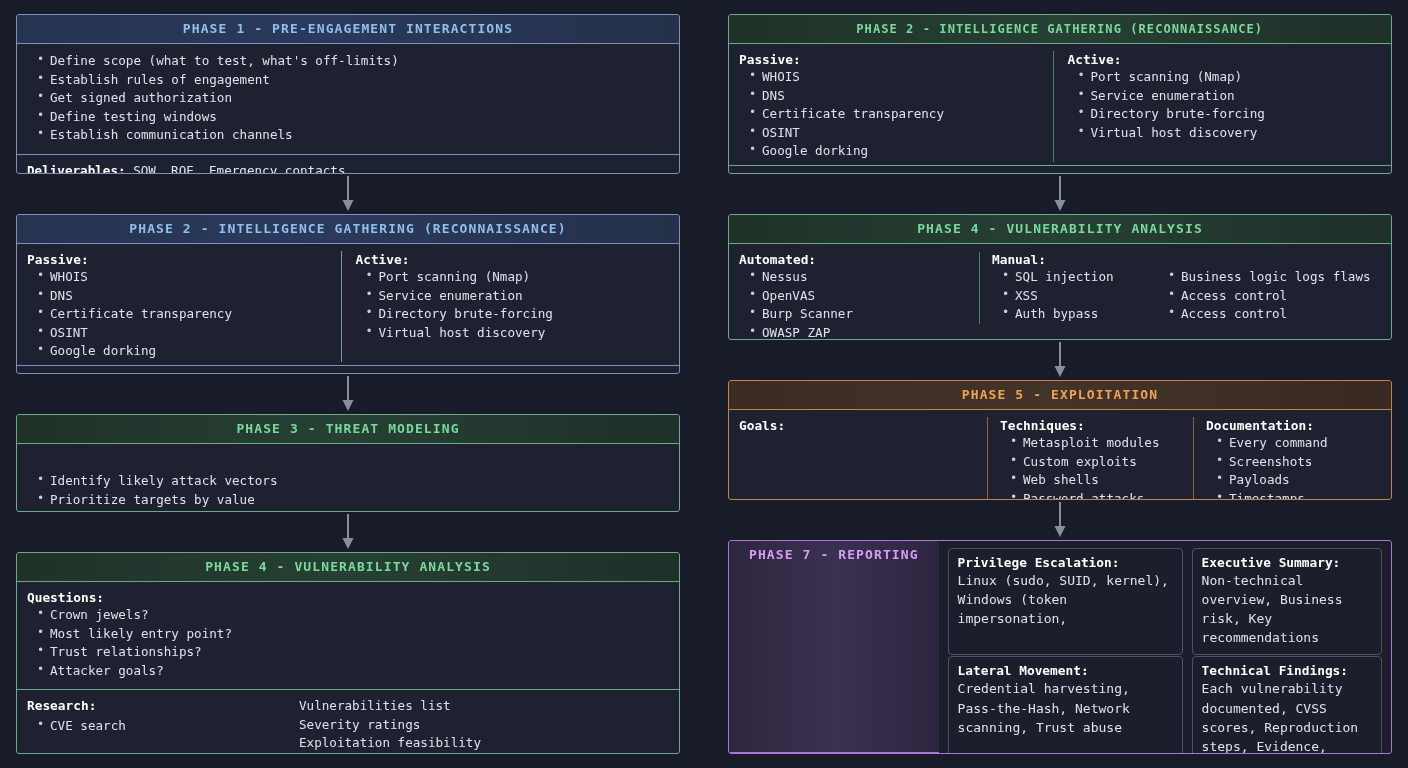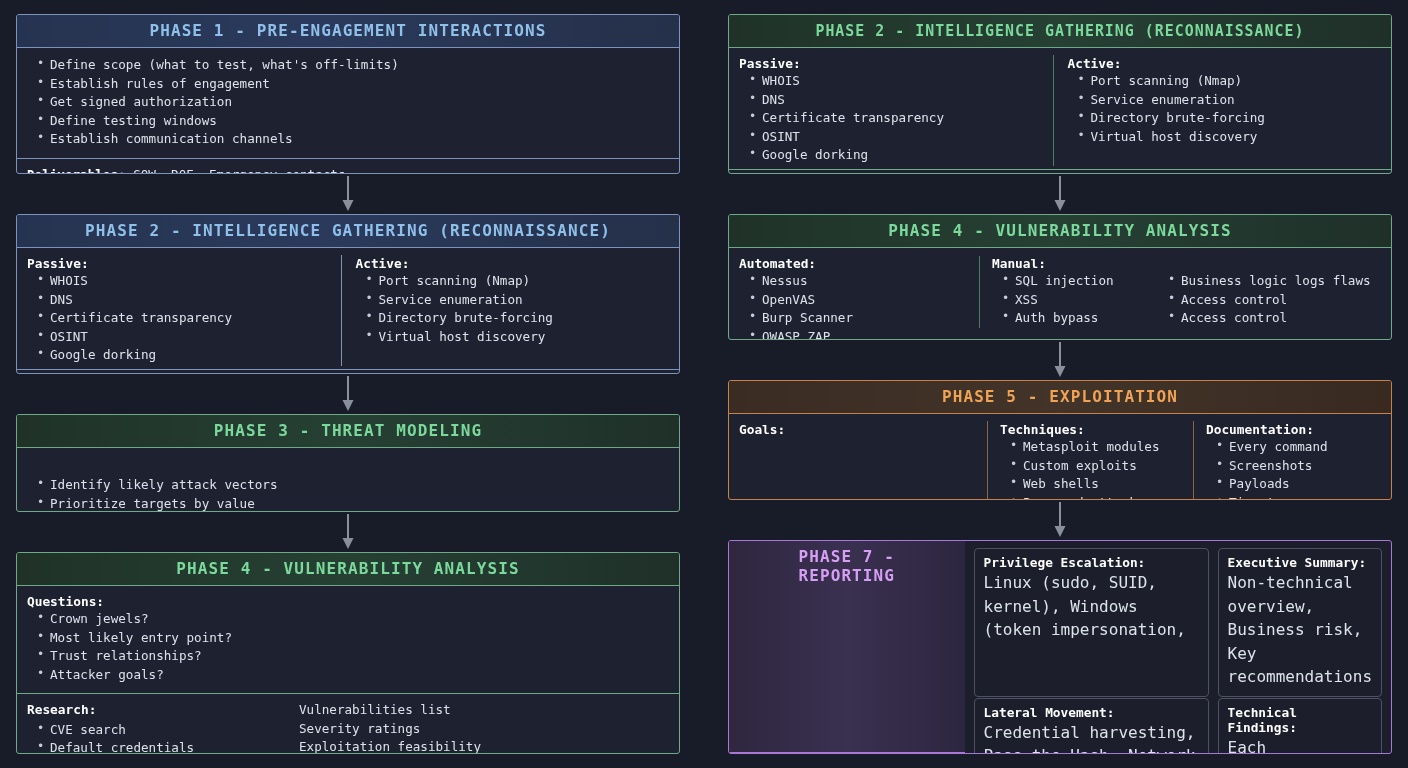--- a/index.html
+++ b/index.html
@@ -20,21 +20,21 @@
 
   
   .card {
     border: 1px solid #6c7fa8;
     border-radius: 3px;
     background: #1e2230;
     overflow: hidden;
   }
   .card-header {
     text-align: center;
-    font-size: 16px;
+    font-size: 13px;
     font-weight: bold;
     letter-spacing: 1.1px;
     padding: 6px 20px 7px;
     border-bottom: 1px solid #6c7fa8;
   }
   .card-body { padding: 8px 10px 9px; }
   .card-footer {
     border-top: 1px solid #6c7fa8;
     padding: 7px 10px 8px;
     font-size: 12.6px;
@@ -124,21 +124,21 @@
   .subrow { display: flex; gap: 9px; }
   .subbox {
     border: 1px solid #4d5161;
     border-radius: 4px;
     background: #1c1f2b;
     padding: 6px 9px 7px;
   }
   .subbox .sb-title {
     font-size: 12.8px; font-weight: bold; color: #ffffff; margin-bottom: 1px;
   }
-  .subbox .sb-text { font-size: 16px; line-height: 1.47; color: #dde2ec; }
+  .subbox .sb-text { font-size: 13px; line-height: 1.47; color: #dde2ec; }
   .sb-narrow { width: 235px; flex: none; }
   .sb-wide { flex: 1; }
   .tight-cond { display: inline-block; transform: scaleX(0.93); transform-origin: center; }
 </style>
 </head>
 <body>
 
 <div class="canvas">
 
   <div class="column">
@@ -231,21 +231,20 @@
           <li>Most likely entry point?</li>
           <li>Trust relationships?</li>
           <li>Attacker goals?</li>
         </ul>
       </div>
       <div class="card-footer" style="display:flex;">
         <div style="width:270px; flex:none;">
           <div class="grp-label">Research:</div>
           <ul class="items">
             <li>CVE search</li>
-            <li>Default credentials</li>
           </ul>
         </div>
         <div class="plainlines">
           <div>Vulnerabilities list</div>
           <div>Severity ratings</div>
           <div>Exploitation feasibility</div>
         </div>
       </div>
     </div>
 

